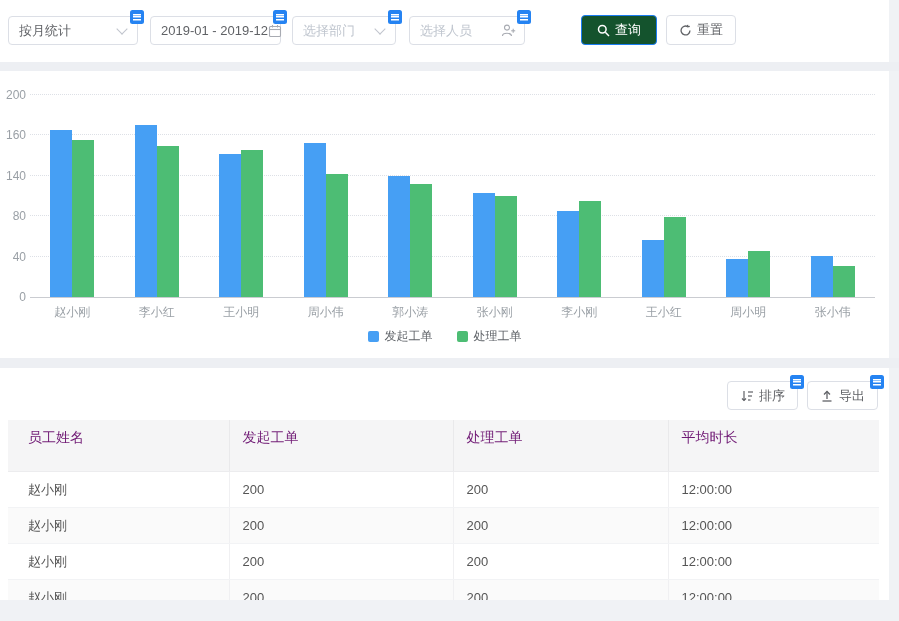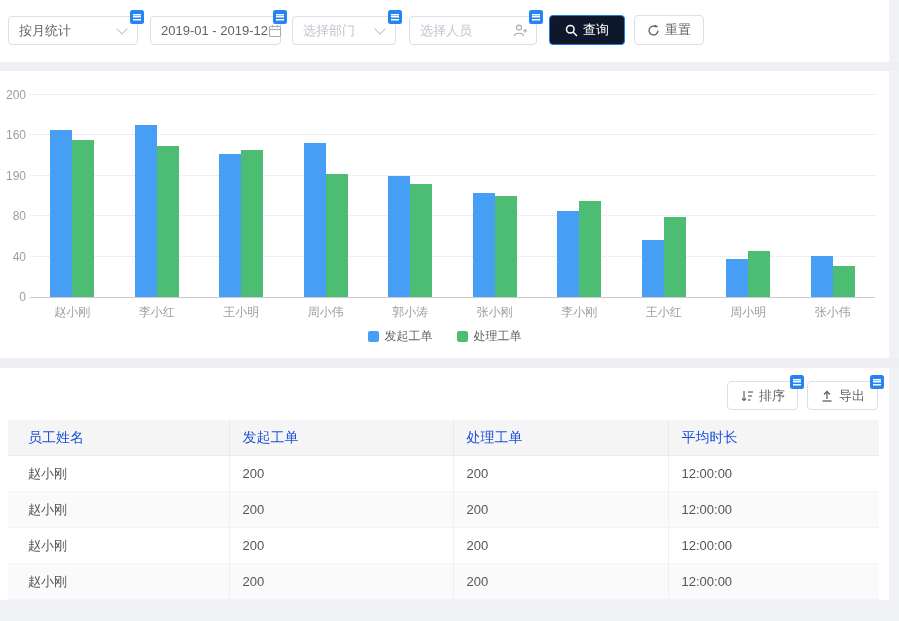--- a/index.html
+++ b/index.html
@@ -17,21 +17,21 @@
   .table-card{position:absolute;top:368px;left:0;width:889px;height:232px;background:#fff}
   .bottom-strip{position:absolute;top:600px;left:0;width:899px;height:21px;background:#f0f2f5}
 
   
   .toolbar{position:absolute;top:15px;left:8px;display:flex;align-items:flex-end}
   .ctl{position:relative;height:29px;border:1px solid #dcdfe6;border-radius:4px;background:#fff;
        display:flex;align-items:center;box-sizing:border-box}
   .ctl.period{width:130px;margin-right:12px;cursor:pointer}
   .ctl.date{width:131px;margin-right:11px;cursor:pointer}
   .ctl.dept{width:104px;margin-right:13px;cursor:pointer}
-  .ctl.person{width:128px;margin-right:12px}
+  .ctl.person{width:116px;margin-right:12px}
   .val{font-size:13px;color:#606266;padding-left:10px;flex:1;white-space:nowrap}
   .ph{font-size:13px;color:#bfc5ce;padding-left:10px;flex:1;white-space:nowrap}
   .person-field{border:none;outline:none;flex:1;min-width:0;padding:0 0 0 10px;font-size:13px;
        color:#606266;background:transparent;font-family:inherit}
   .person-field::placeholder{color:#bfc5ce}
   .icon-right{margin-right:8px;display:flex;align-items:center;color:#a8abb2}
   .chev{width:7px;height:7px;border-right:1.4px solid #c0c4cc;border-bottom:1.4px solid #c0c4cc;
        transform:rotate(45deg);margin:-3px 11px 0 0}
   .btn{height:30px;border-radius:4px;font-size:13px;display:flex;align-items:center;gap:5px;
        cursor:pointer;font-family:inherit}
@@ -59,22 +59,22 @@
   .sw{width:11px;height:11px;border-radius:2px;display:inline-block}
 
   
   .summary{position:absolute;left:8px;top:16px;font-size:14px;color:#555}
   .actions{position:absolute;right:11px;top:13px;display:flex;gap:9px}
   .abtn{position:relative;height:29px;border:1px solid #dcdfe6;background:#fff;border-radius:4px;
        color:#606266;font-size:13px;display:flex;align-items:center;gap:5px;padding:0 12px;
        cursor:pointer;box-sizing:border-box;font-family:inherit}
   .tablewrap{position:absolute;left:8px;top:52px;right:10px}
   table{width:100%;border-collapse:collapse;table-layout:fixed}
-  th{background:#f5f5f6;height:35px;text-align:left;font-size:14px;font-weight:500;color:#1d4ed8;
-       padding:0 0 0 13px;border-right:1px solid #e9e9eb;border-bottom:1px solid #ececee}
+  th{background:#f5f5f6;height:35px;text-align:left;font-size:14px;font-weight:500;color:#701a75;
+       padding:0 0 16px 13px;border-right:1px solid #e9e9eb;border-bottom:1px solid #ececee}
   th:first-child{padding-left:20px}
   th:last-child{border-right:none}
   td{height:35px;font-size:13px;color:#555;padding:0 0 0 13px;
        border-right:1px solid #f0f0f2;border-bottom:1px solid #f2f3f5}
   td:first-child{padding-left:20px}
   td:last-child{border-right:none}
   tbody tr:nth-child(even){background:#fafafa}
   svg{display:block}
 </style>
 </head>
@@ -114,21 +114,21 @@
         <svg width="15" height="15" viewBox="0 0 15 15" fill="none" stroke="#a8abb2" stroke-width="1.1">
           <circle cx="6" cy="4.6" r="2.5"></circle>
           <path d="M1.5 13 C1.5 9.4 10.5 9.4 10.5 13"></path>
           <line x1="12.2" y1="5.8" x2="12.2" y2="9.8"></line>
           <line x1="10.2" y1="7.8" x2="14.2" y2="7.8"></line>
         </svg>
       </span>
       <span class="badge" style="background-color: rgb(37, 131, 242);"></span>
     </div>
 
-    <button class="btn primary" style="background: #0f172a; border-color: rgb(27, 124, 242);">
+    <button class="btn primary" style="background: #14532d; border-color: rgb(27, 124, 242); margin-left: 44px;">
       <span>
         <svg width="13" height="13" viewBox="0 0 13 13" fill="none" stroke="#ffffff" stroke-width="1.5">
           <circle cx="5.3" cy="5.3" r="3.8"></circle>
           <line x1="8.3" y1="8.3" x2="12" y2="12"></line>
         </svg>
       </span>
       <span>查询</span>
     </button>
 
     <button class="btn plain">
@@ -147,21 +147,21 @@
 <div class="band1"></div>
 
 <div class="chart-card">
   <div class="plot" id="plot">
       <div class="ytick" style="bottom: -7px;">0</div>
       <div class="gridline" style="bottom: 40.4px;"></div>
       <div class="ytick" style="bottom: 33.4px;">40</div>
       <div class="gridline" style="bottom: 80.8px;"></div>
       <div class="ytick" style="bottom: 73.8px;">80</div>
       <div class="gridline" style="bottom: 121.2px;"></div>
-      <div class="ytick" style="bottom: 114.2px;">190</div>
+      <div class="ytick" style="bottom: 114.2px;">140</div>
       <div class="gridline" style="bottom: 161.6px;"></div>
       <div class="ytick" style="bottom: 154.6px;">160</div>
       <div class="gridline" style="bottom: 202px;"></div>
       <div class="ytick" style="bottom: 195px;">200</div>
       <div class="bars">
         <div class="bargroup">
           <div class="bar" style="height: 166.65px; background: rgb(70, 159, 244);"></div>
           <div class="bar" style="height: 156.55px; background: rgb(77, 189, 116);"></div>
         </div>
         <div class="bargroup">

